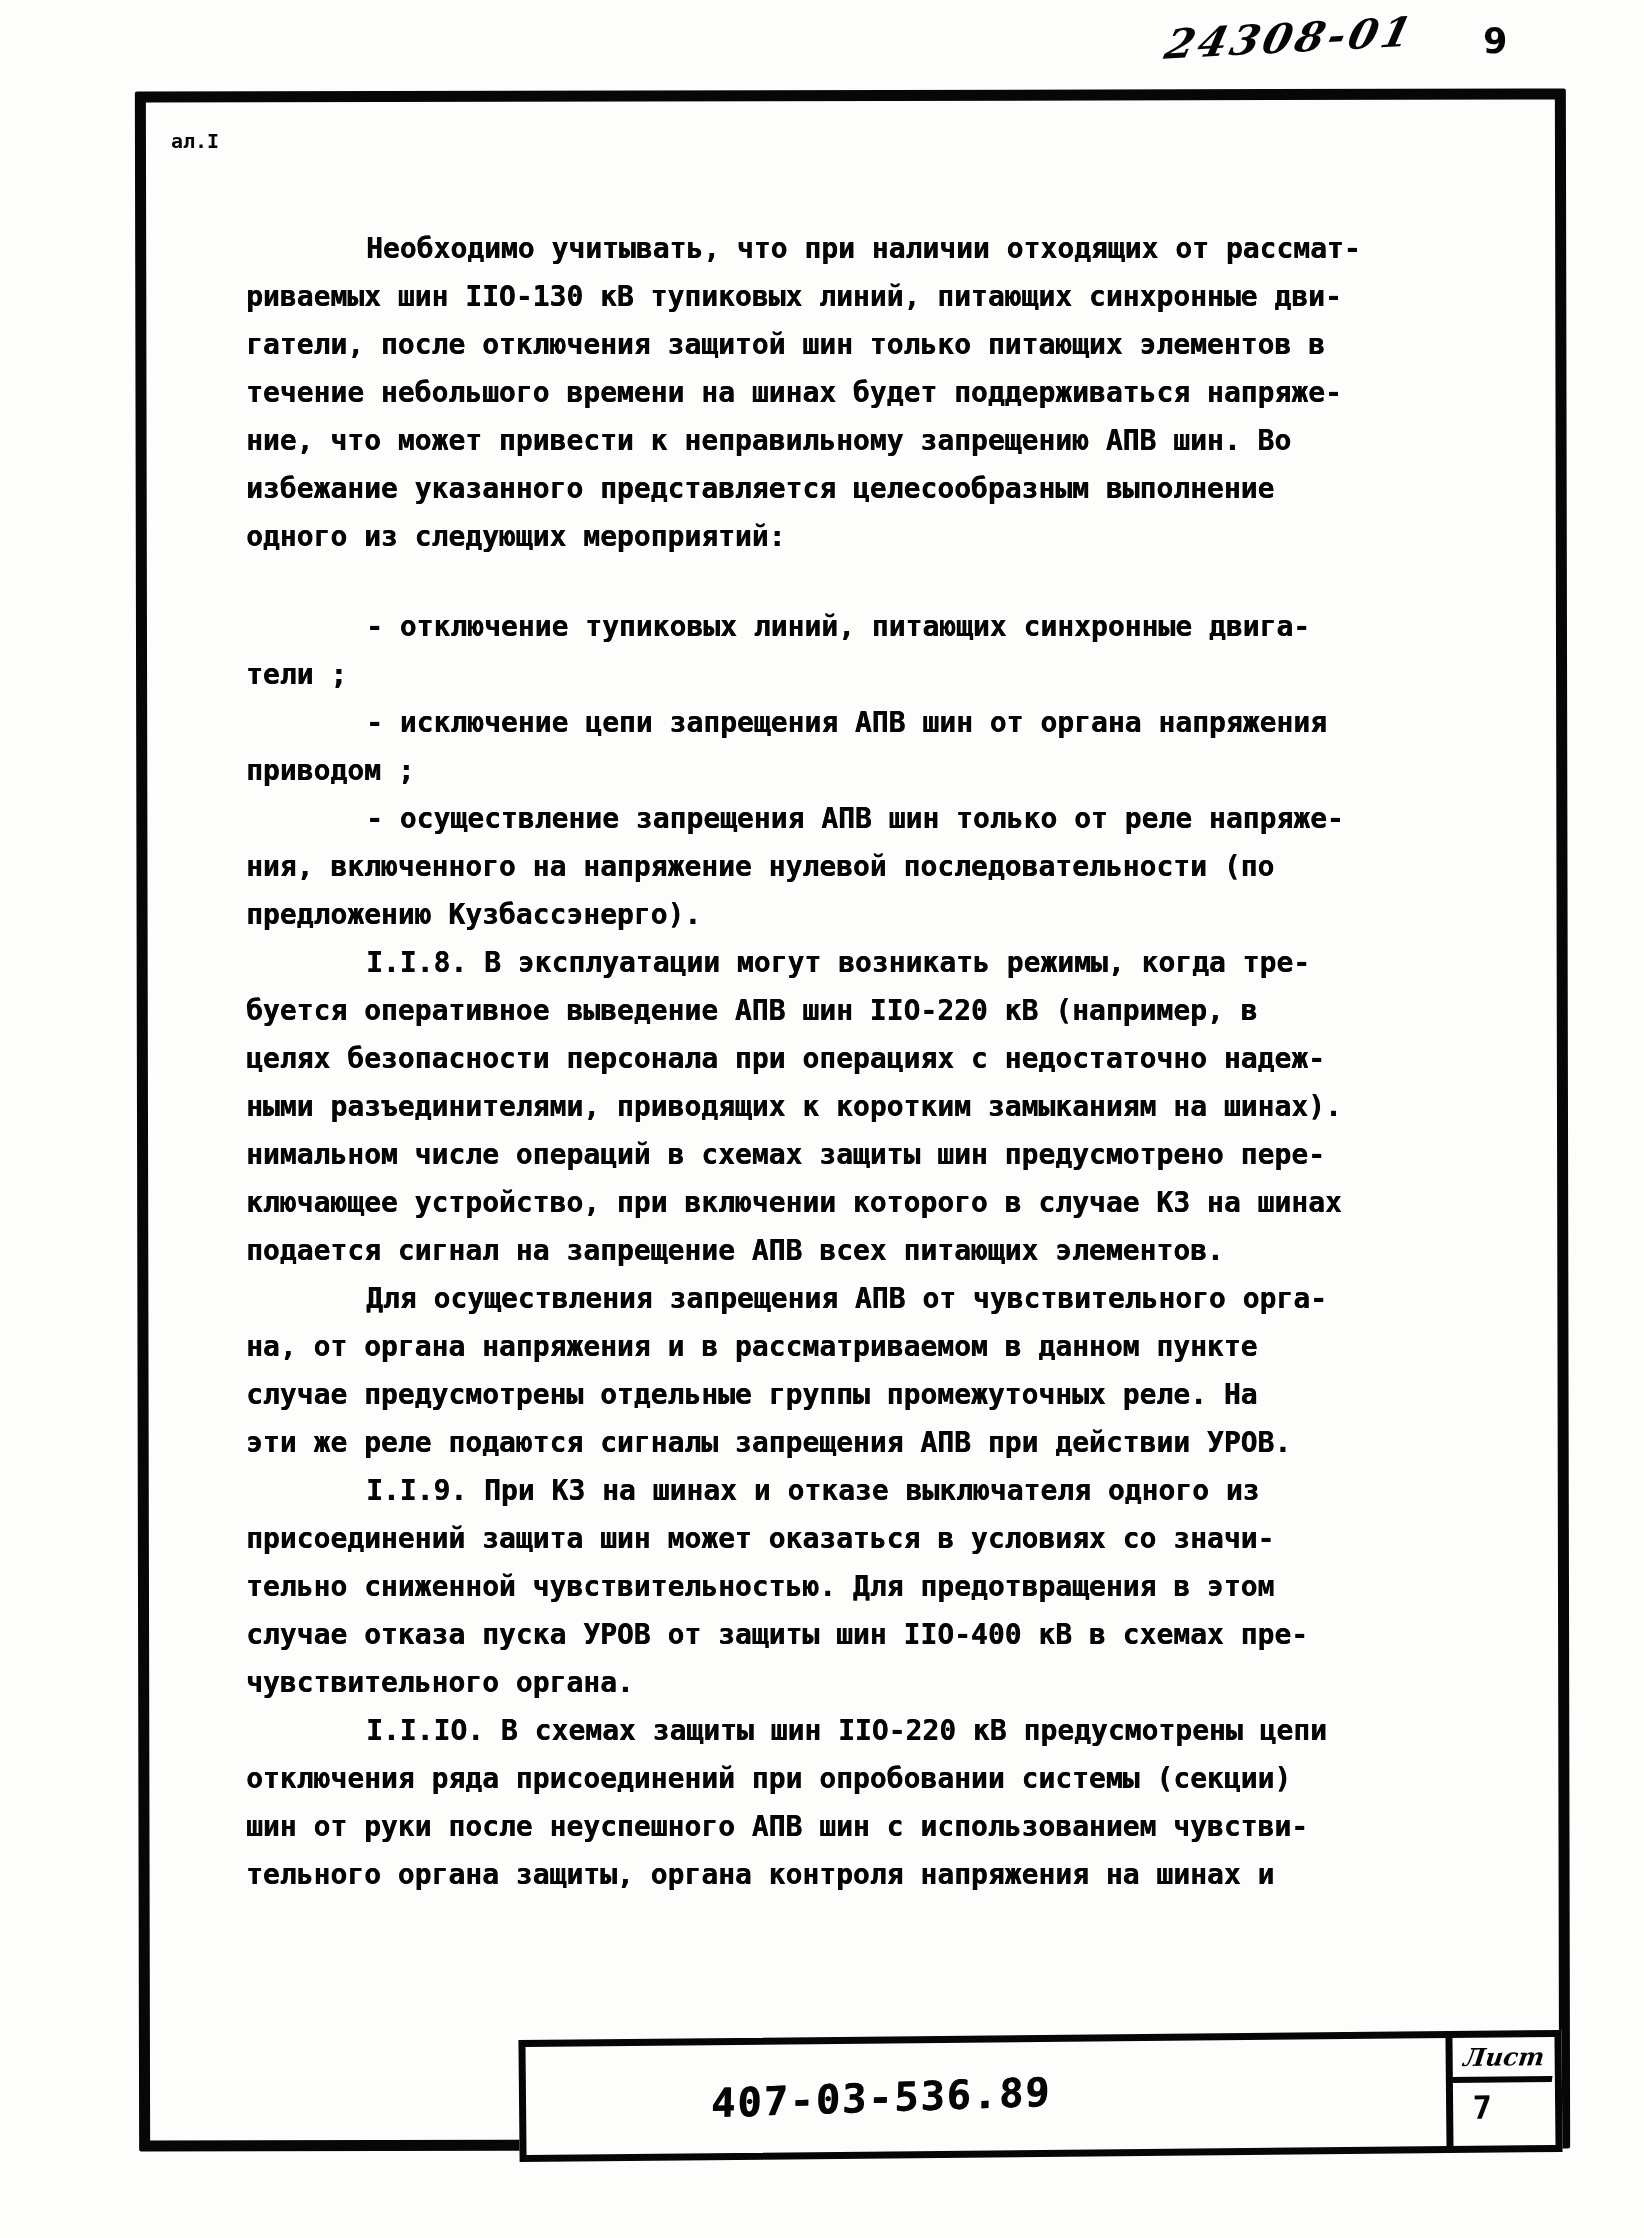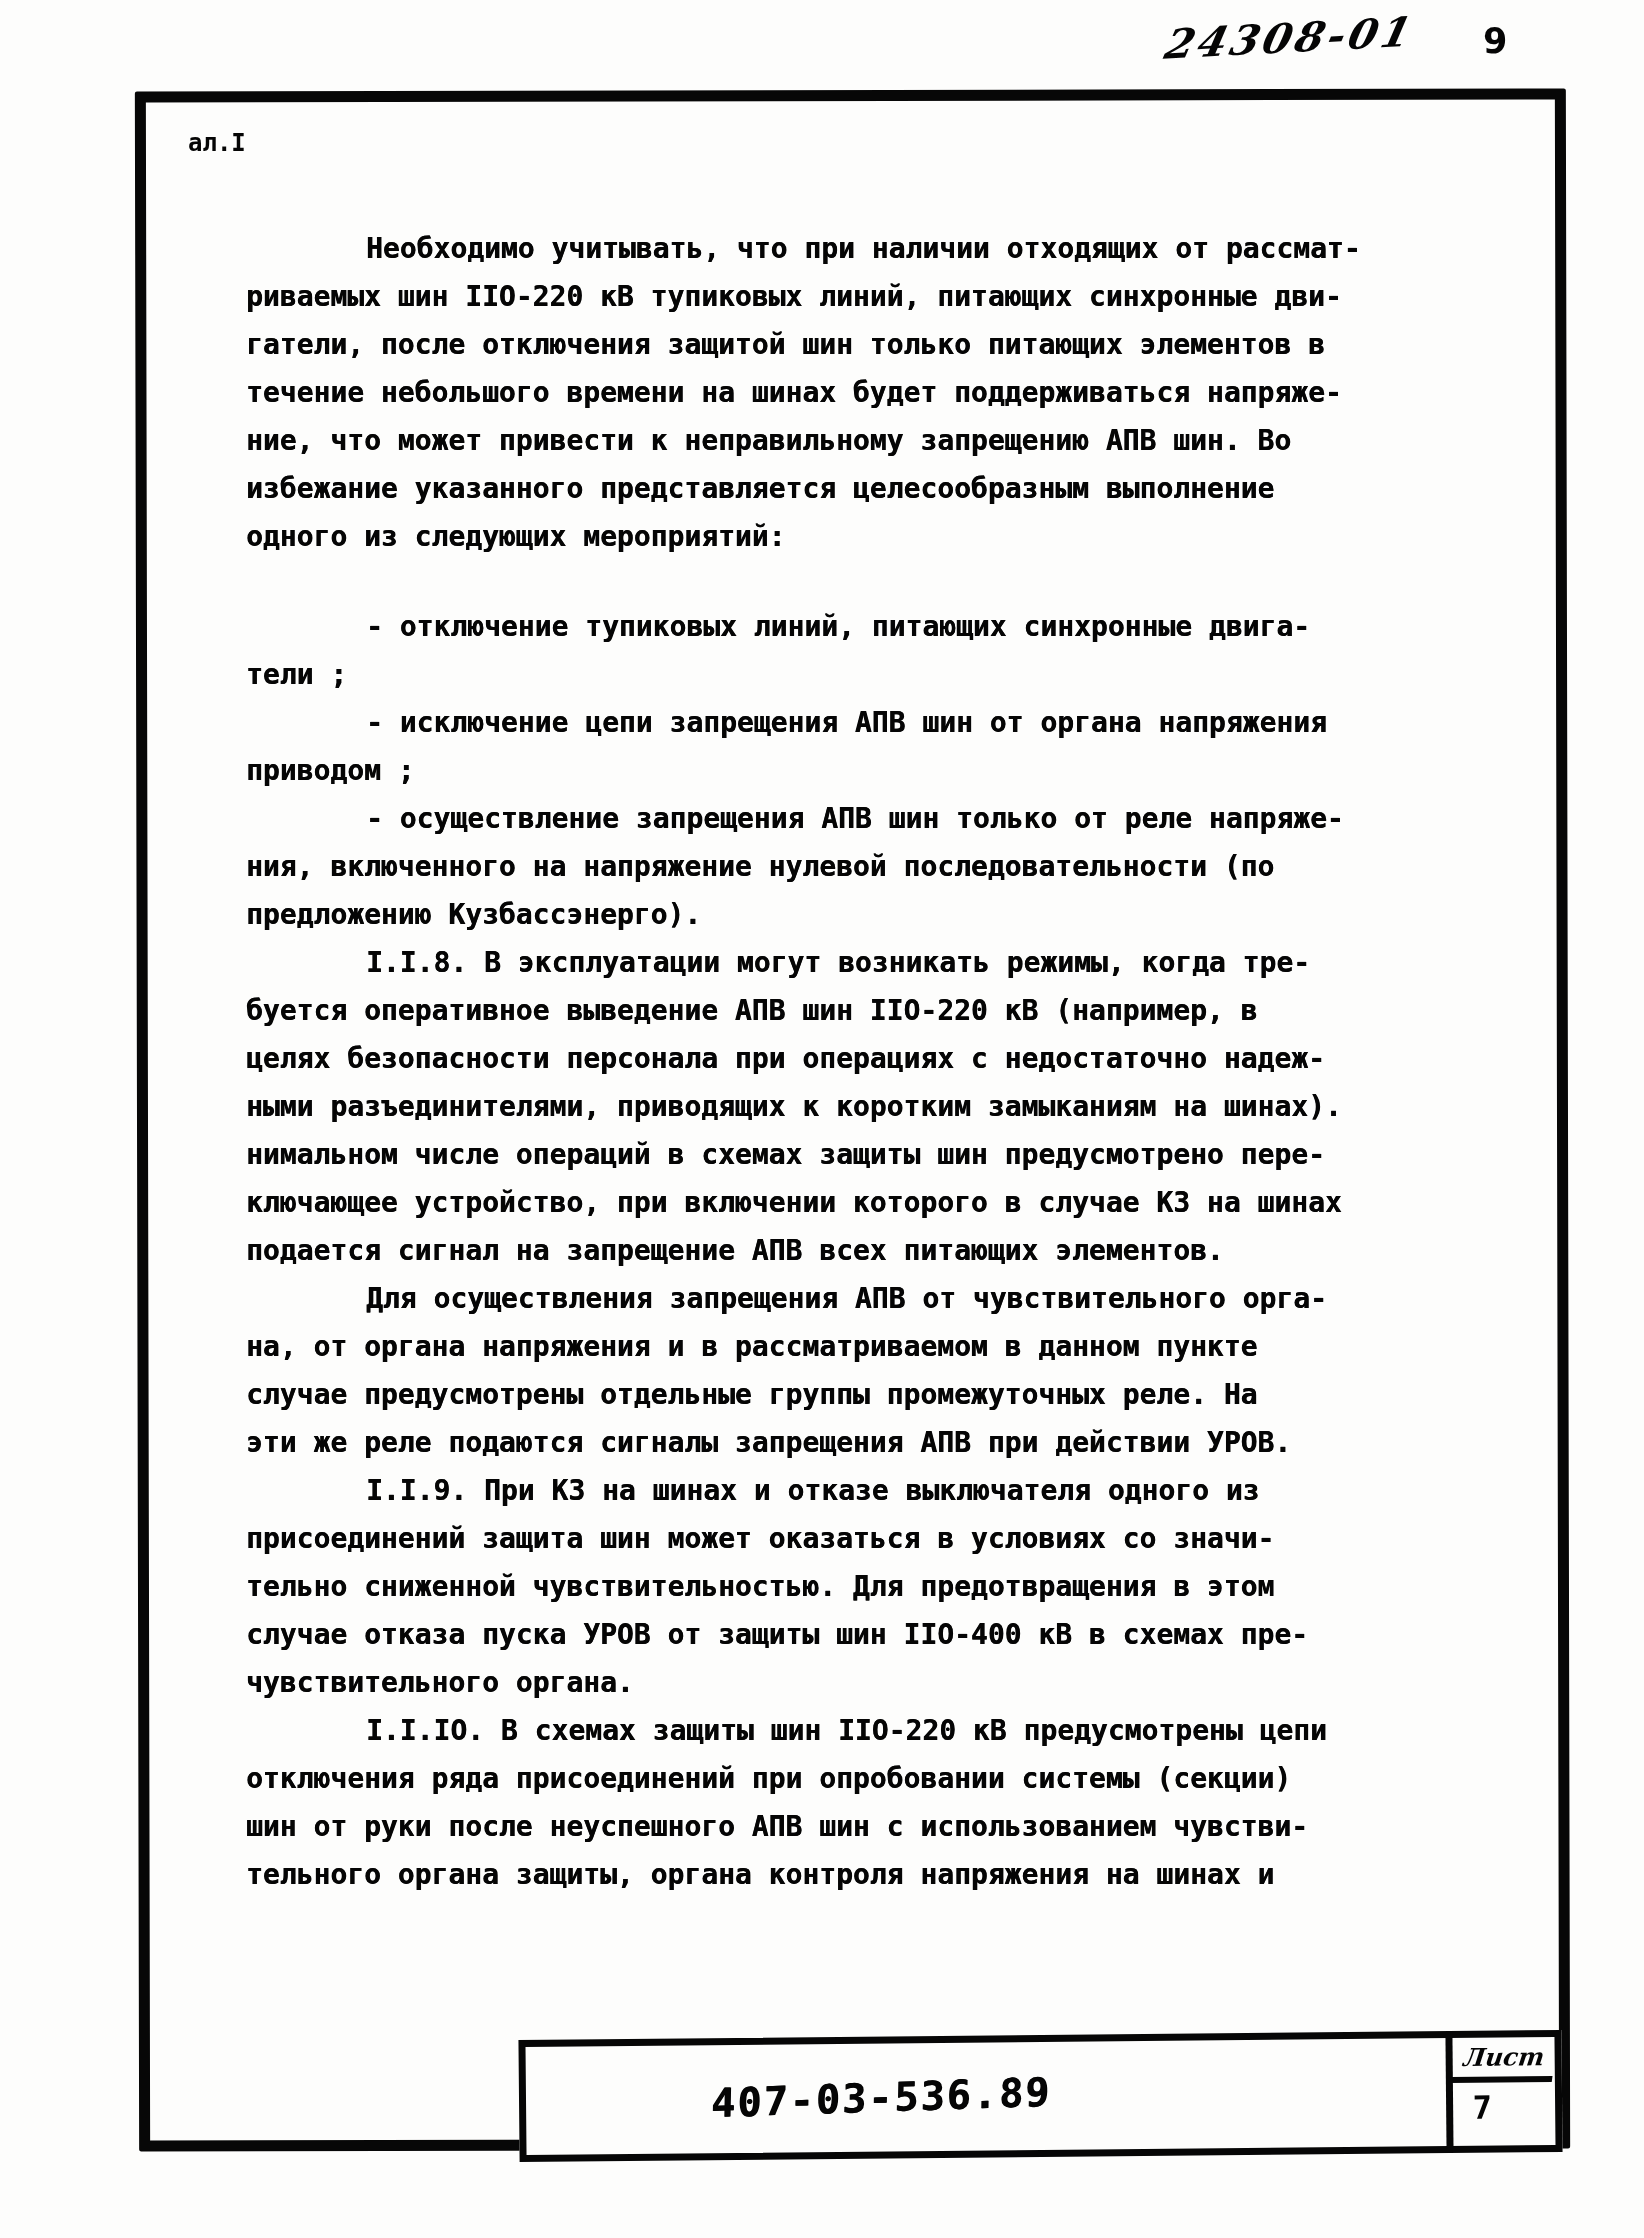--- a/index.html
+++ b/index.html
@@ -18,21 +18,21 @@
     position:absolute;left:1483px;top:21px;font-family:"DejaVu Sans", sans-serif;
     font-weight:bold;font-size:35px;
   }
   
   .frame{
     position:absolute;left:137px;top:90px;width:1431px;height:2060px;
     box-sizing:border-box;border:11.2px solid #070707;border-radius:2.1px;
     transform:rotate(-0.12deg);
   }
   .section-label{
-    position:absolute;left:188px;top:129px;font-size:24px;font-weight:700;
+    position:absolute;left:171px;top:129px;font-size:20px;font-weight:700;
   }
   .body-text{
     position:absolute;left:246px;top:225px;width:1301px;
     font-size:28px;font-weight:700;line-height:48px;
     text-shadow:0.4px 0.4px 0 #0a0a0a;
   }
   .line{white-space:pre;}
   .line.indent{padding-left:120px;}
   .line.gap{margin-top:42px;}
   
@@ -72,21 +72,21 @@
   <div class="annotation">24308-01</div>
 
   <div class="pagenum">9</div>
 
   <div class="frame"></div>
 
   <div class="section-label">ал.I</div>
 
   <div class="body-text">
       <div class="line indent">Необходимо учитывать, что при наличии отходящих от рассмат-</div>
-      <div class="line">риваемых шин IIO-220 кВ тупиковых линий, питающих синхронные дви-</div>
+      <div class="line">риваемых шин IIO-130 кВ тупиковых линий, питающих синхронные дви-</div>
       <div class="line">гатели, после отключения защитой шин только питающих элементов в</div>
       <div class="line">течение небольшого времени на шинах будет поддерживаться напряже-</div>
       <div class="line">ние, что может привести к неправильному запрещению АПВ шин. Во</div>
       <div class="line">избежание указанного представляется целесообразным выполнение</div>
       <div class="line">одного из следующих мероприятий:</div>
       <div class="line indent gap">- отключение тупиковых линий, питающих синхронные двига-</div>
       <div class="line">тели ;</div>
       <div class="line indent">- исключение цепи запрещения АПВ шин от органа напряжения</div>
       <div class="line">приводом ;</div>
       <div class="line indent">- осуществление запрещения АПВ шин только от реле напряже-</div>

